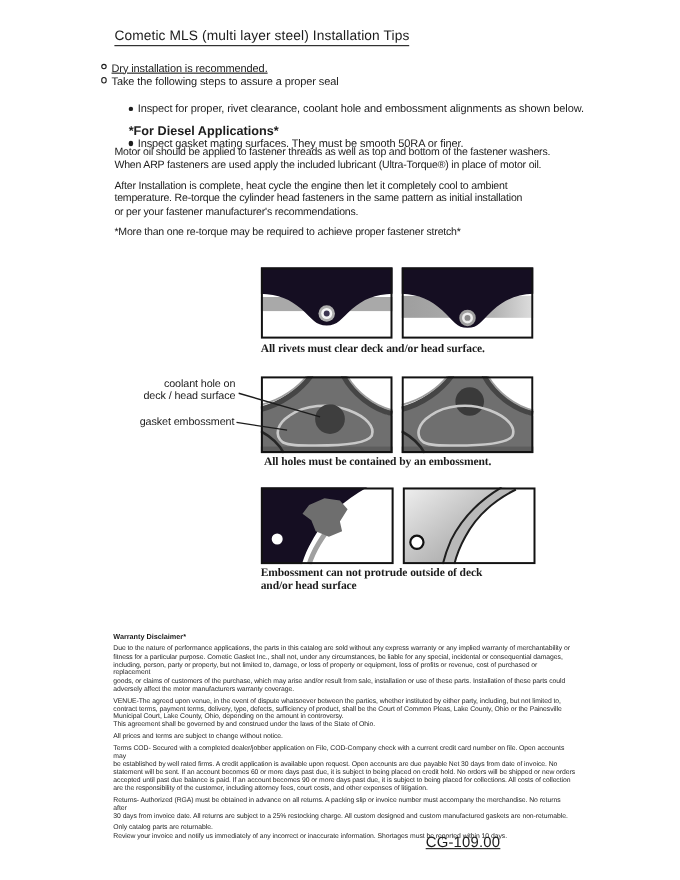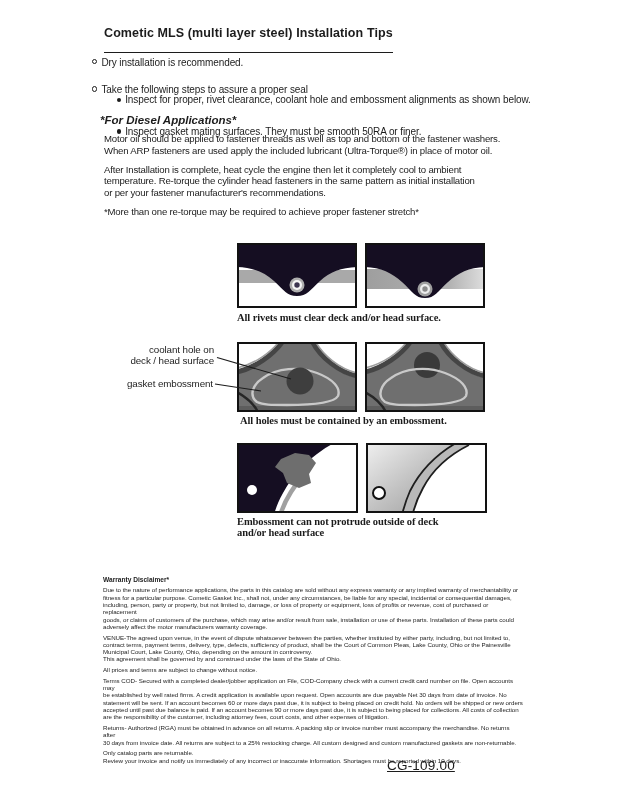--- a/index.html
+++ b/index.html
@@ -2,22 +2,22 @@
 <html><head>
 <meta charset="utf-8">
 <style>
   html,body{margin:0;padding:0;background:#ffffff;}
   .page{
     position:relative; width:618px; height:800px; background:#ffffff;
     font-family:"Liberation Sans", sans-serif; color:#1c1c1c; overflow:hidden;
   }
   .abs{position:absolute;}
   .title{
-    font-size:12.5px; font-weight:bold; letter-spacing:0.1px;
-    border-bottom:1.6px solid #1c1c1c; padding-bottom:12px; display:inline-block;
+    font-size:12.5px; font-weight:normal; letter-spacing:0.1px;
+    border-bottom:1.6px solid #1c1c1c; padding-bottom:2px; display:inline-block;
   }
   .bullet{font-size:10px; letter-spacing:-0.1px; white-space:nowrap;}
   .bullet::before{
     content:""; display:inline-block; width:3.4px; height:3.4px;
     border:1px solid #1c1c1c; border-radius:50%; margin-right:4px; vertical-align:1.5px;
   }
   .subbullet{font-size:10px; letter-spacing:-0.1px; white-space:nowrap;}
   .subbullet::before{
     content:""; display:inline-block; width:4.2px; height:4.2px; background:#1c1c1c;
     border-radius:50%; margin-right:4px; vertical-align:1px;
@@ -37,26 +37,26 @@
 </style>
 </head>
 <body>
 
 <div class="page">
 
   <div class="abs" style="left:104px; top:23px;">
     <span class="title">Cometic MLS (multi layer steel) Installation Tips</span>
   </div>
 
-  <div class="abs bullet" style="left:92px; top:56.5px;">Dry installation is recommended.</div>
-  <div class="abs bullet" style="left:92px; top:69px;margin-top:15px;">Take the following steps to assure a proper seal</div>
+  <div class="abs bullet" style="left:92px; top:56.5px;text-decoration:underline;">Dry installation is recommended.</div>
+  <div class="abs bullet" style="left:92px; top:69px;">Take the following steps to assure a proper seal</div>
   <div class="abs subbullet" style="left:117px; top:81.5px;margin-top:44px;">Inspect gasket mating surfaces.  They must be smooth 50RA or finer.</div>
   <div class="abs subbullet" style="left:117px; top:94px;">Inspect for proper, rivet clearance, coolant hole and embossment alignments as shown below.</div>
 
-  <div class="abs h2" style="left:100px; top:114px;font-style:italic;">*For Diesel Applications*</div>
+  <div class="abs h2" style="left:117px; top:114px;">*For Diesel Applications*</div>
   <div class="abs body-par" style="left:104px; top:163.5px; width:440px;">After Installation is complete, heat cycle the engine then let it completely cool to ambient
 temperature. Re-torque the cylinder head fasteners in the same pattern as initial installation
 or per your fastener manufacturer's recommendations.</div>
   <div class="abs body-par" style="left:104px; top:133px; width:440px;">Motor oil should be applied to fastener threads as well as top and bottom of the fastener washers.
 When ARP fasteners are used apply the included lubricant (Ultra-Torque®) in place of motor oil.</div>
   <div class="abs body-par" style="left:104px; top:206px; width:440px;">*More than one re-torque may be required to achieve proper fastener stretch*</div>
 
   <div class="abs dw-label" style="left:237px; top:227px;">RIGHT</div>
   <div class="abs dw-label" style="left:365px; top:227px;">WRONG</div>
 

